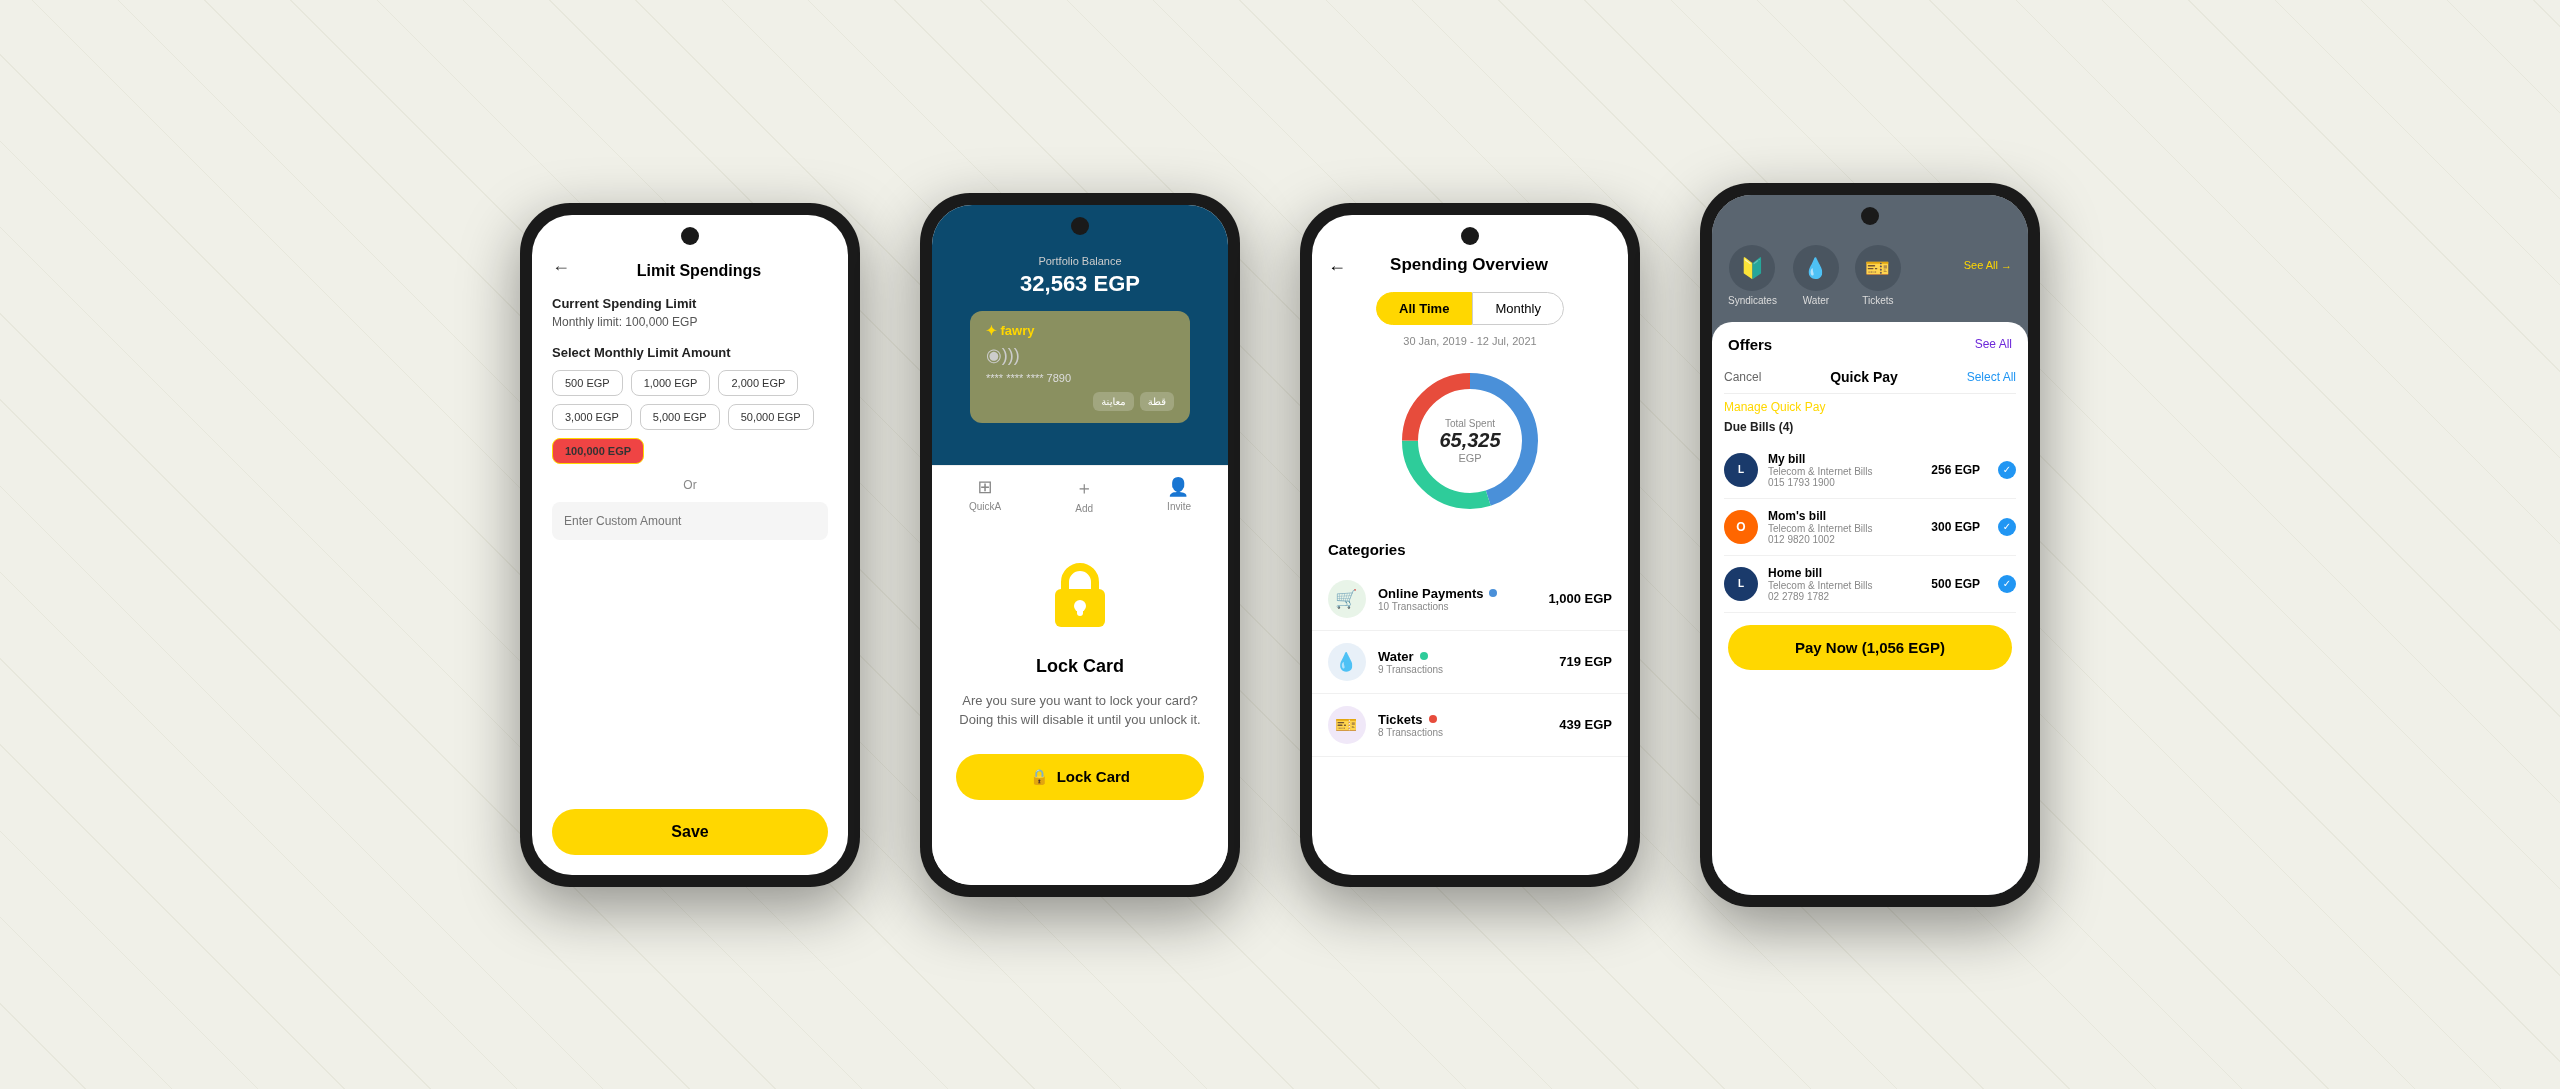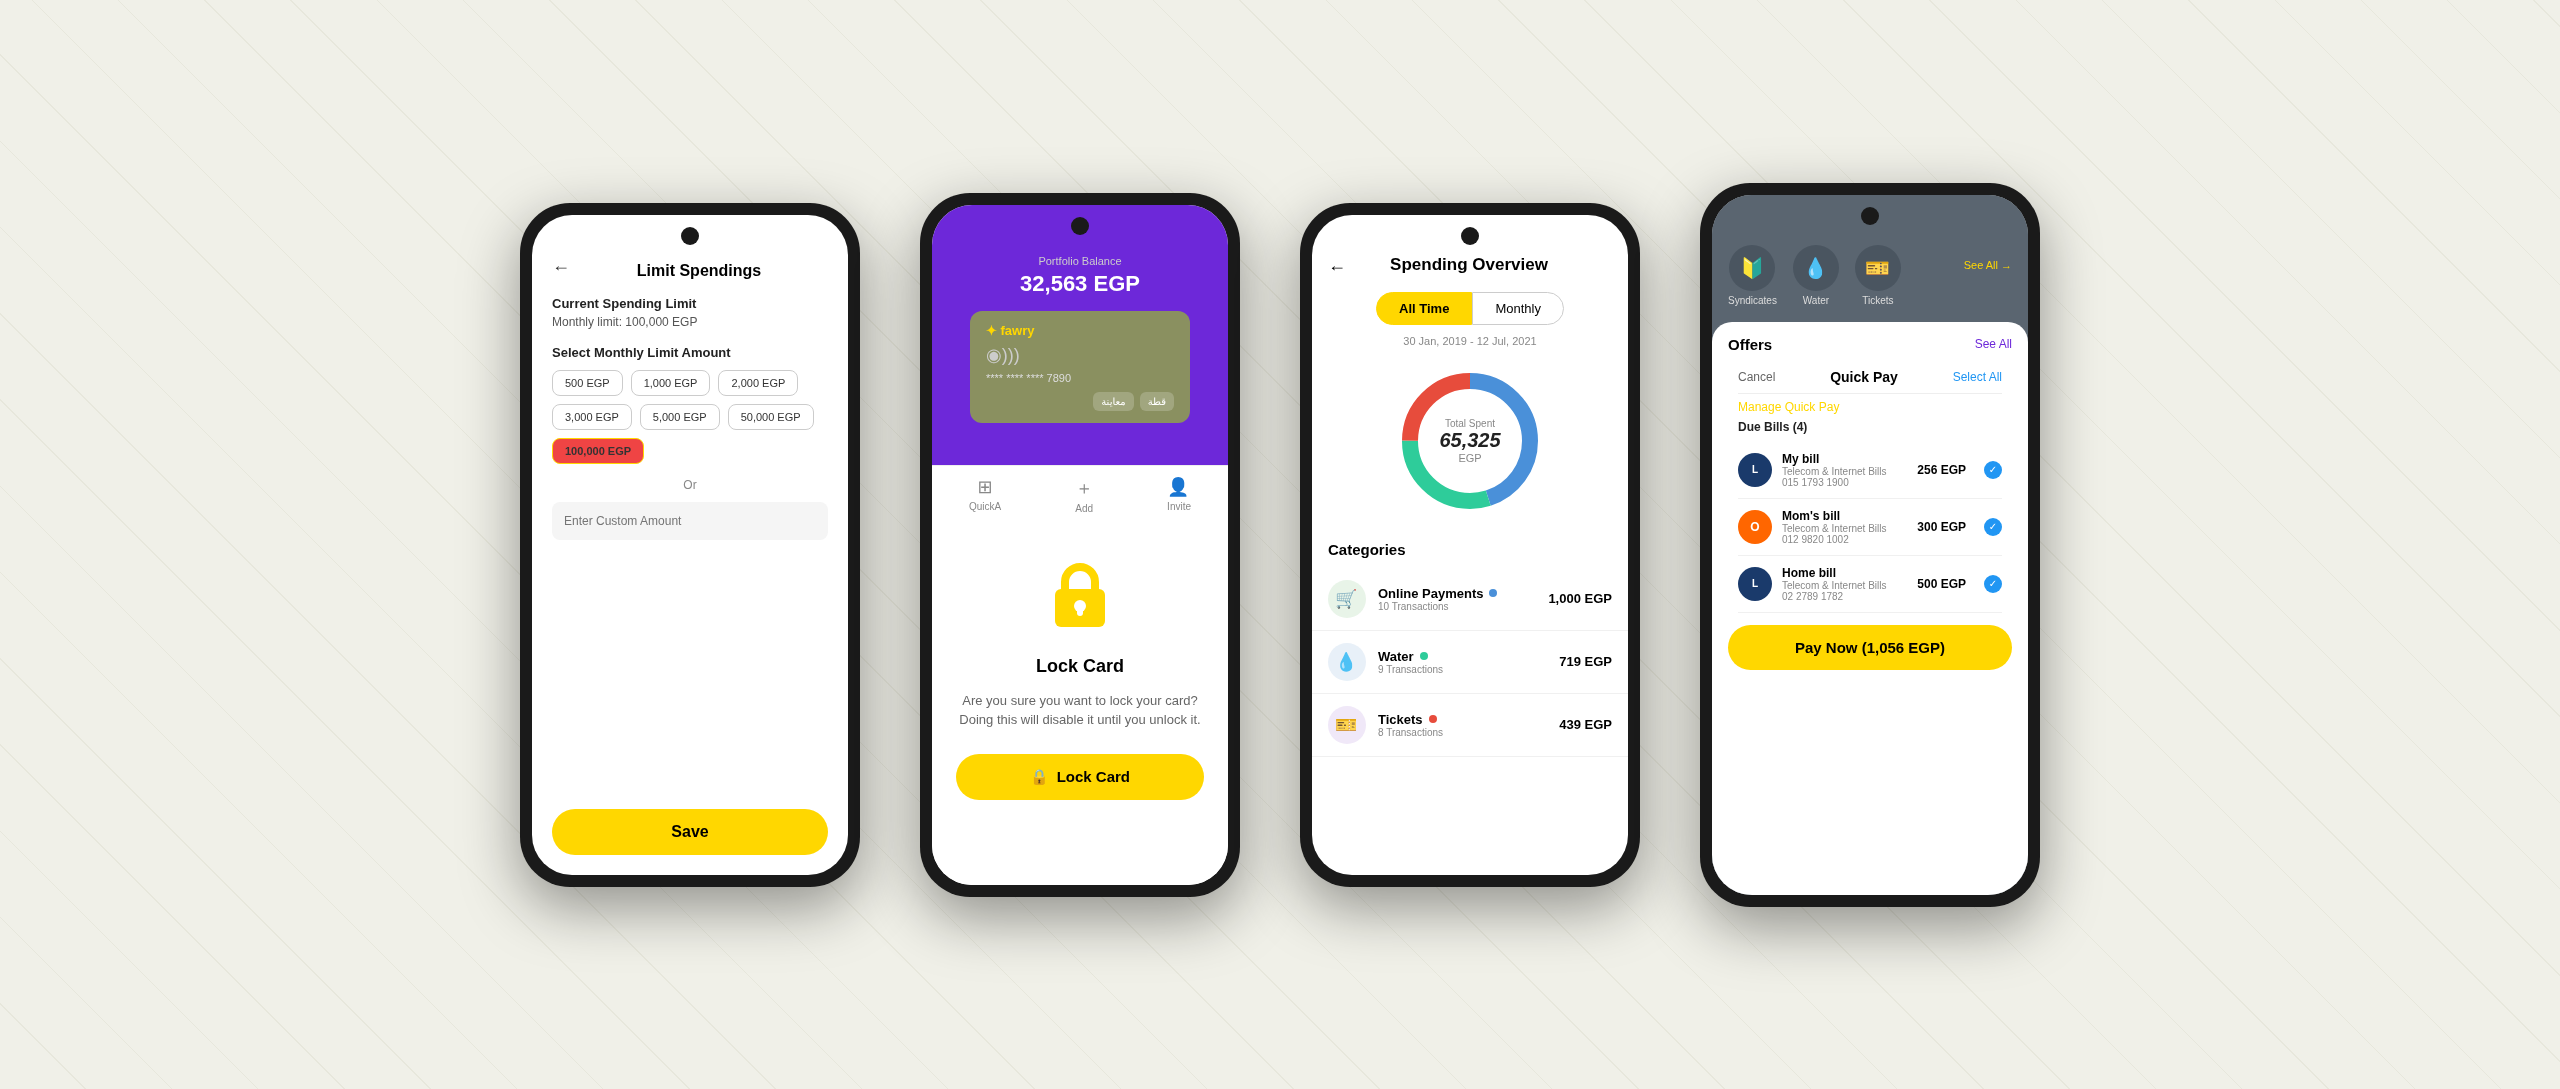--- a/index.html
+++ b/index.html
@@ -193,21 +193,21 @@
       border-radius: 25px;
       padding: 14px;
       font-size: 16px;
       font-weight: 700;
       width: 100%;
       cursor: pointer;
     }
 
     
     .screen2-bg {
-      background: #6d28d9;
+      background: #0c4a6e;
       height: 260px;
       position: relative;
       display: flex;
       flex-direction: column;
       align-items: center;
       justify-content: flex-start;
       padding-top: 50px;
     }
 
     .balance-label {
@@ -561,21 +561,21 @@
       flex: 1;
     }
 
     .see-all-link {
       font-size: 12px;
       color: #6d28d9;
       cursor: pointer;
     }
 
     .quick-pay-section {
-      padding: 0 26px;
+      padding: 0 12px;
     }
 
     .quick-pay-bar {
       display: flex;
       align-items: center;
       justify-content: space-between;
       padding: 8px 0;
       border-bottom: 1px solid #eee;
     }
 

